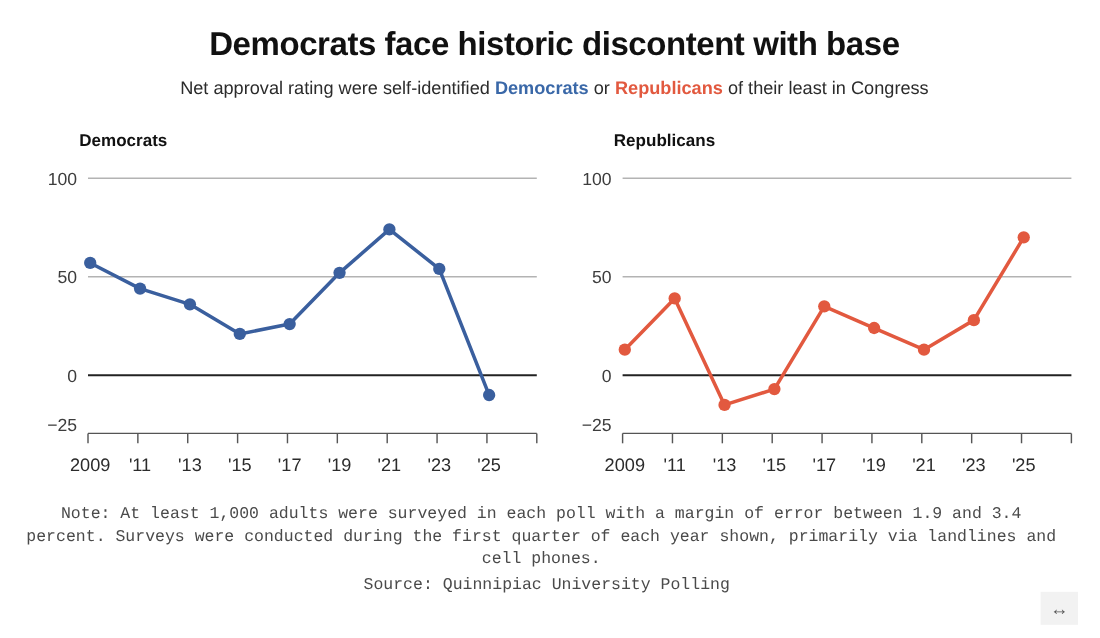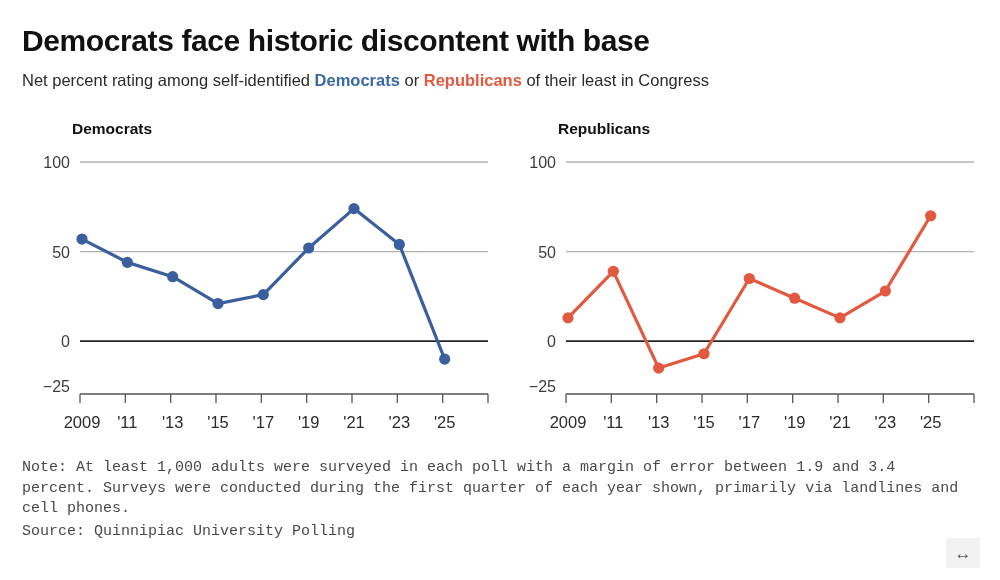--- a/index.html
+++ b/index.html
@@ -14,20 +14,21 @@
     font-family: "Liberation Sans", sans-serif;
     overflow: hidden;
   }
   #root {
     position: relative;
     width: 1000px;
     height: 580px;
     background: #ffffff;
     box-sizing: border-box;
     padding: 0;
+    text-align: center;
   }
   .card {
     position: absolute;
     left: 14px;
     top: 6px;
     width: 972px;
     height: 568px;
     background: #ffffff;
     box-sizing: border-box;
   }
@@ -137,21 +138,21 @@
 </style>
 </head>
 <body>
 
 <div id="root">
   <div class="card">
 
     <h1 class="title">Democrats face historic discontent with base</h1>
 
     <p class="subtitle">
-      <span>Net percent rating among self-identified </span><span class="dem">Democrats</span><span> or </span><span class="rep">Republicans</span><span> of their least in Congress</span>
+      <span>Net approval rating were self-identified </span><span class="dem">Democrats</span><span> or </span><span class="rep">Republicans</span><span> of their least in Congress</span>
     </p>
 
     <div class="charts">
       <div class="panel">
         <div class="panel-title">Democrats</div>
         <div class="plot">
           <svg id="svg-0" width="486" height="330" viewBox="0 0 486 330">
               <line x1="66" x2="474" y1="52" y2="52" stroke="#b3b3b3" stroke-width="1.4"></line>
               <line x1="66" x2="474" y1="141.6" y2="141.6" stroke="#b3b3b3" stroke-width="1.4"></line>
               <line x1="66" x2="474" y1="231.2" y2="231.2" stroke="#222222" stroke-width="1.8"></line>

